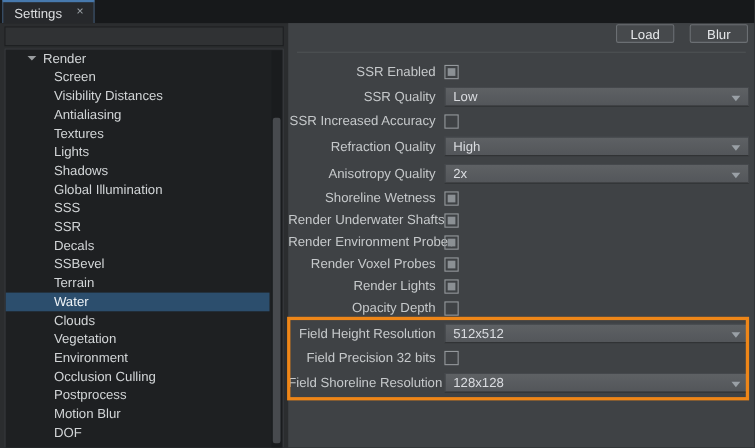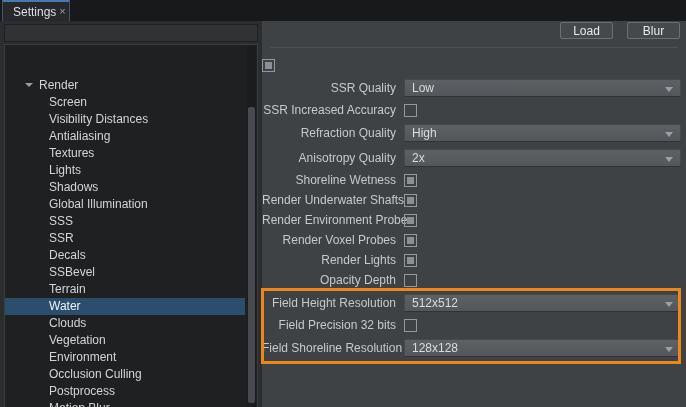--- a/index.html
+++ b/index.html
@@ -2,36 +2,36 @@
 <html style="--highlight: #ee8618; --selection: #2c4e6d; --tab-accent: #4779ad;"><head>
 <meta charset="utf-8">
 <style>
   * { margin:0; padding:0; box-sizing:border-box; }
   html,body { width:686px; height:407px; overflow:hidden; }
   body { font-family:"Liberation Sans", sans-serif; background:#2b2d2f; }
   #app { position:relative; width:686px; height:407px; background:#2b2d2f; overflow:hidden; }
 
   
   .tabbar { position:absolute; top:0; left:0; right:0; height:21px; background:#17191b; }
-  .tab { position:absolute; top:0; left:2px; width:68px; height:21px;
+  .tab { position:absolute; top:0; left:2px; width:84px; height:21px;
          background:#26282b; border:1px solid #3d5672; border-top:2px solid var(--tab-accent);
          border-bottom:none; display:flex; align-items:center; padding:0 6px 0 10px; }
   .tab-title { color:#dcdee0; font-size:12px; flex:1; }
   .tab-close { color:#9aa0a5; font-size:11px; line-height:11px; padding:1px 3px; cursor:default; }
 
   
   .search { position:absolute; left:4px; top:24px; width:254px; height:18px;
             background:#303234; border:1px solid #1d1f21; outline:none;
             color:#d6d8da; font-size:12px; padding:0 5px; font-family:inherit; }
   .treepanel { position:absolute; left:4px; top:44px; width:254px; bottom:-2px;
                background:#1e2022; border:1px solid #3a3d40; overflow:hidden; }
   .tree { position:absolute; left:0; top:0; right:12px; }
   .tree-row { height:17px; line-height:17px; font-size:12px; color:#d2d5d7;
               padding-left:44px; white-space:nowrap; cursor:default; }
-  .tree-row.root { padding-left:20px;margin-top:32px; }
+  .tree-row.root { padding-left:20px; }
   .tree-row.selected { background:var(--selection); color:#eef3f7; }
   .tri { display:inline-block; width:0; height:0; border-left:4px solid transparent;
          border-right:4px solid transparent; border-top:4px solid #9a9da0;
          margin:0 6px 1px 0; vertical-align:middle; }
   .vscroll { position:absolute; top:1px; right:1px; bottom:1px; width:9px; background:#1a1c1e; }
   .vthumb { position:absolute; left:1px; width:7px; top:61px; height:296px;
             background:#474a4e; border-radius:2px; }
 
   
   .panel { position:absolute; left:262px; top:21px; right:0; bottom:0; background:#3f4245;padding-left:41px; }
@@ -100,20 +100,21 @@
       <div class="vthumb"></div>
     </div>
   </div>
 
   <div class="panel">
     <div class="btn load">Load</div>
     <div class="btn save">Blur</div>
     <div class="separator"></div>
     <div class="rows">
         <div class="setting-row cb">
+          <div class="setting-label">SSR Enabled</div>
           <div class="checkbox">
             <span class="fill"></span>
           </div>
         </div>
         <div class="setting-row dd">
           <div class="setting-label">SSR Quality</div>
           <div class="dropdown"><span>Low</span><span class="dd-arrow"></span></div>
         </div>
         <div class="setting-row cb">
           <div class="setting-label">SSR Increased Accuracy</div>

